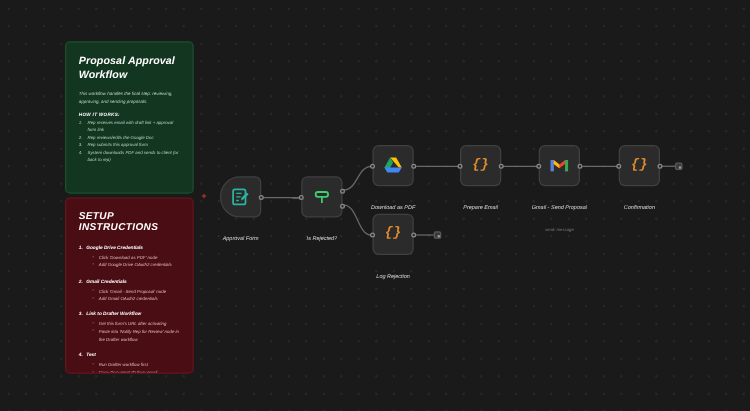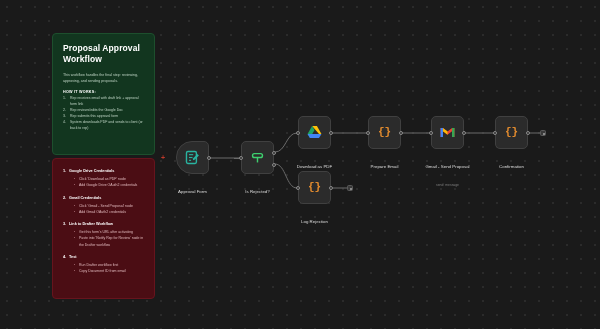--- a/index.html
+++ b/index.html
@@ -5,21 +5,21 @@
   * { margin:0; padding:0; box-sizing:border-box; }
   html,body { width:600px; height:329px; overflow:hidden; }
   body {
     background-color:#1a1a1a;
     background-image:radial-gradient(circle, #2b2b2b 1px, transparent 1px);
     background-size:14px 14px;
     font-family:"Liberation Sans", sans-serif;
     color:#d5d5d5;
     position:relative;
   }
-  #canvas { position:absolute; inset:0; }
+  #canvas { position:absolute; inset:0;font-style:italic; }
 
   
   .note { position:absolute; border-radius:4px; padding:9px 10px; overflow:hidden; }
   .note-green { left:52px; top:33px; width:103px; height:122px;
       background:#12361f; border:1px solid #1d4f2d; }
   .note-red { left:52px; top:158px; width:103px; height:141px;
       background:#4b0d14; border:1px solid #67141d; }
 
   .note-green .n-title { font-size:8.5px; font-weight:bold; line-height:1.35;
       color:#ffffff; margin-bottom:6px; letter-spacing:.1px; }
@@ -99,20 +99,21 @@
     <div class="n-sub">HOW IT WORKS:</div>
     <ol>
       <li>Rep receives email with draft link + approval form link</li>
       <li>Rep reviews/edits the Google Doc</li>
       <li>Rep submits this approval form</li>
       <li>System downloads PDF and sends to client (or back to rep)</li>
     </ol>
   </div>
 
   <div class="note note-red">
+    <div class="r-title">SETUP INSTRUCTIONS</div>
 
     <div class="r-sec">
       <div class="r-h">
         <span class="num">1.</span>
         <span>Google Drive Credentials</span>
       </div>
       <ul>
         <li>Click 'Download as PDF' node</li>
         <li>Add Google Drive OAuth2 credentials</li>
       </ul>

